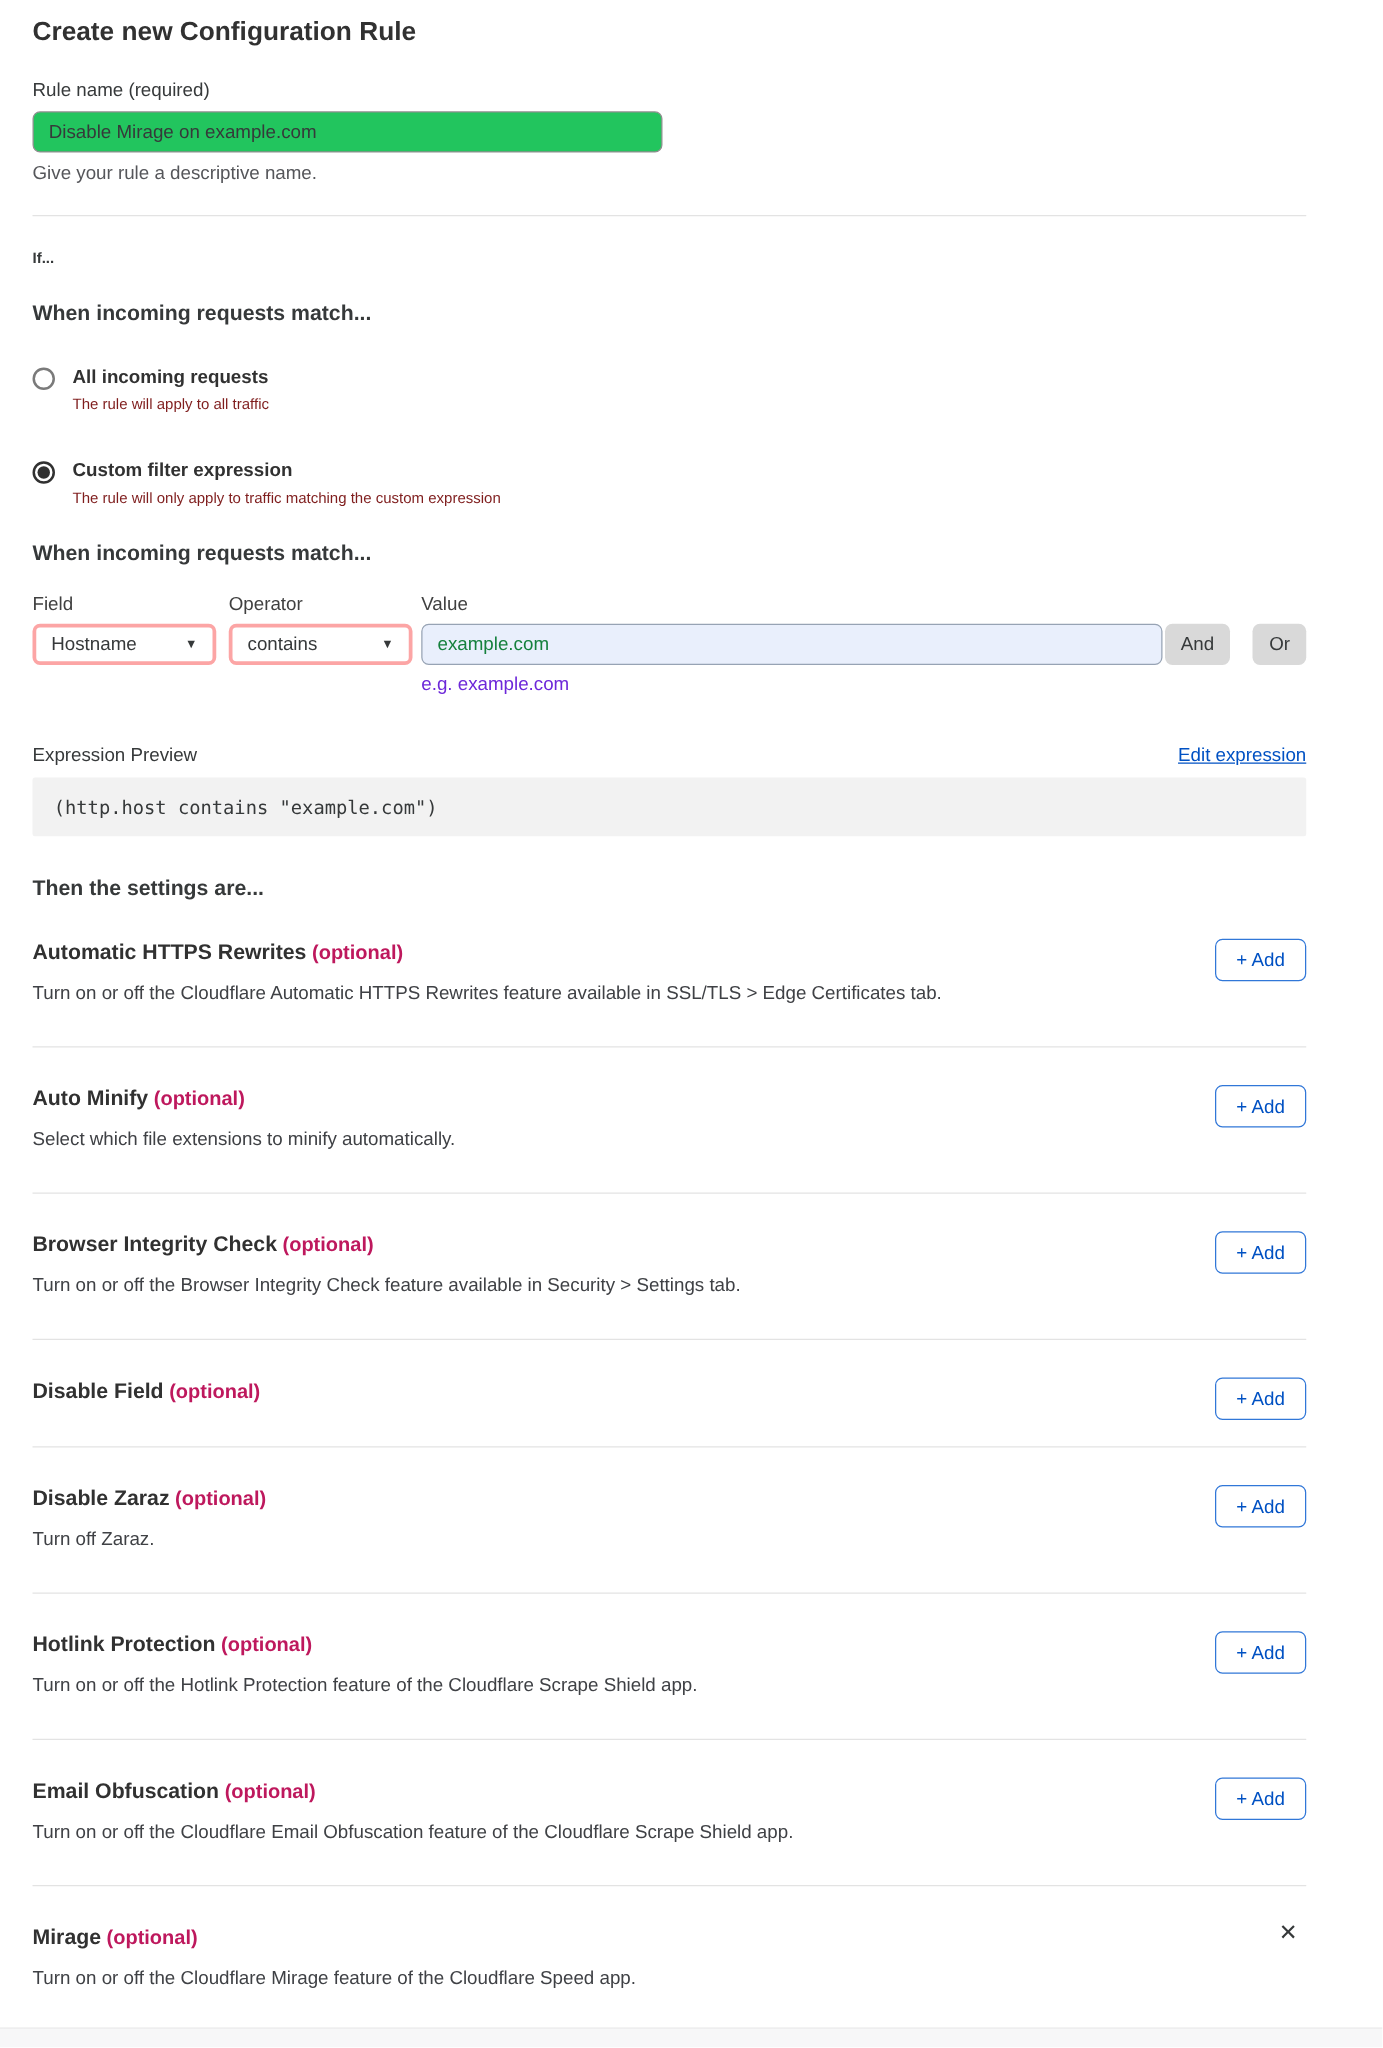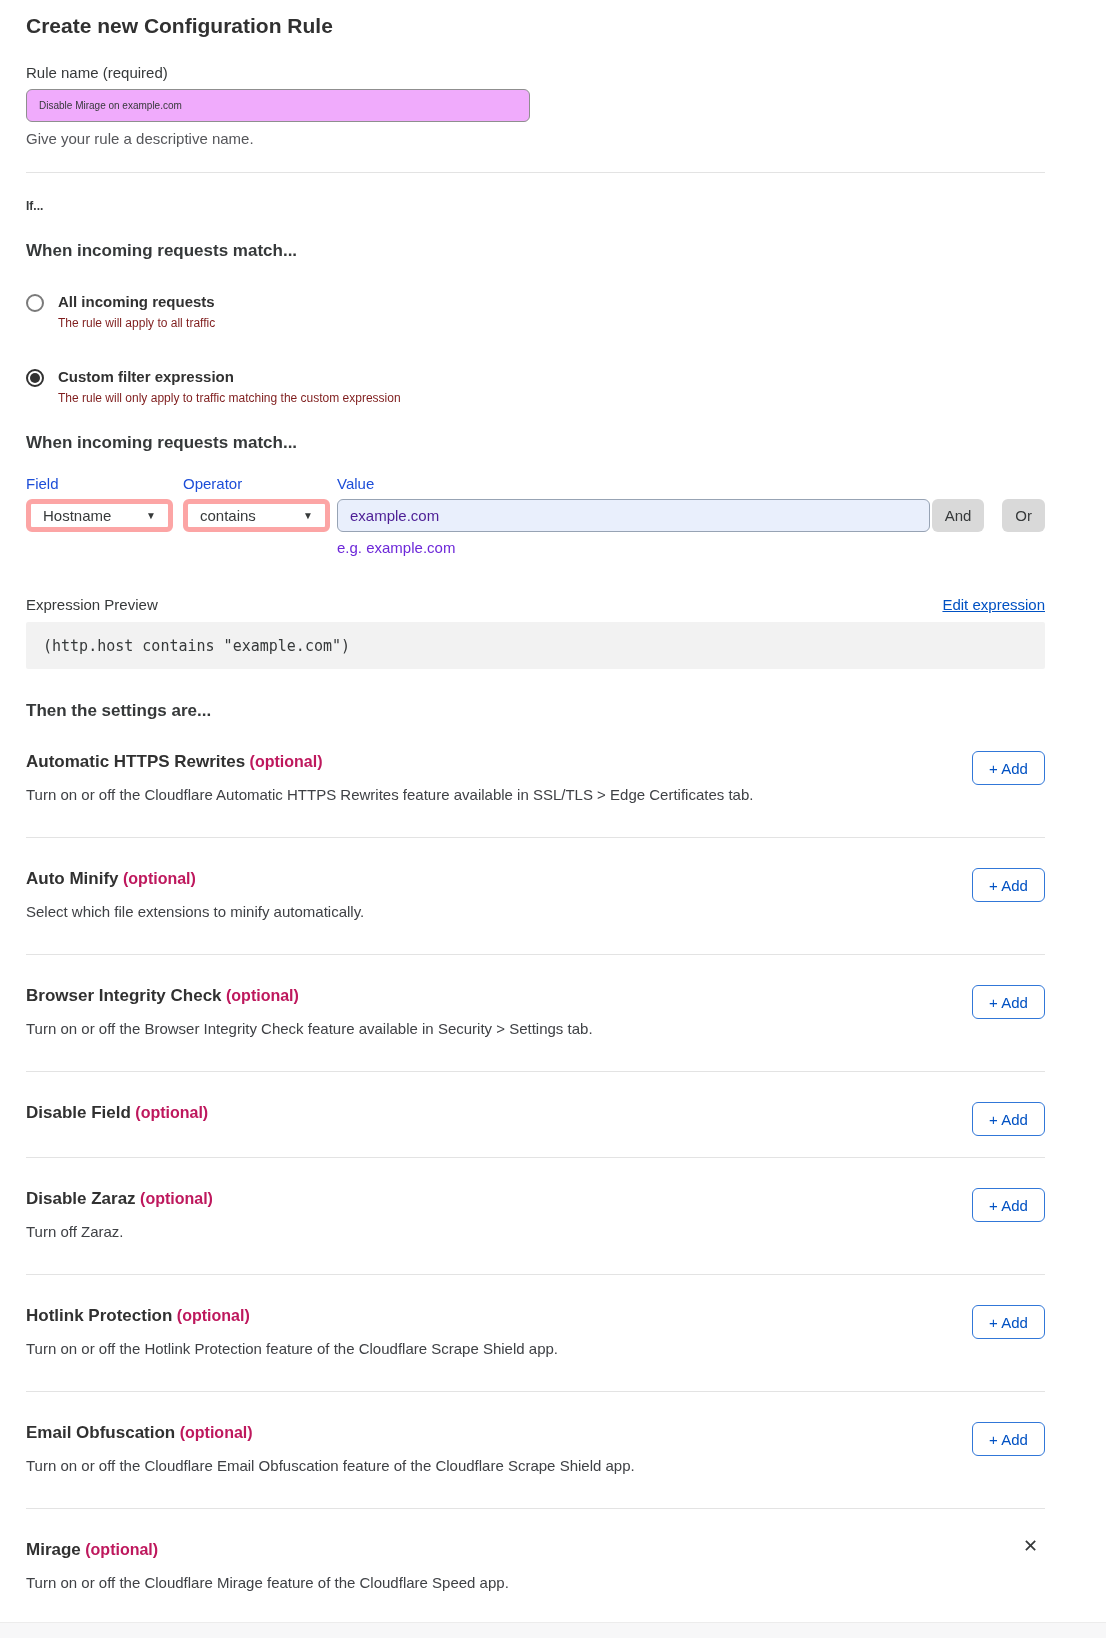--- a/index.html
+++ b/index.html
@@ -12,23 +12,23 @@
     overflow: hidden;
   }
   .container { padding: 14px 61px 0 26px; }
 
   h1.page-title { font-size: 21px; font-weight: bold; color: #313131; margin-bottom: 26px; }
 
   .field-label { font-size: 15px; color: #36393a; margin-bottom: 8px; }
   .text-input {
     width: 504px; height: 33px;
     border: 1px solid #8f8f8f; border-radius: 6px;
-    padding: 0 12px; font-size: 10px; color: #36393a;
-    font-family: "Liberation Sans", "DejaVu Sans", sans-serif;
-    background: #f0abfc; outline: none;
+    padding: 0 12px; font-size: 15px; color: #36393a;
+    font-family: "Liberation Sans", "DejaVu Sans", sans-serif;
+    background: #22c55e; outline: none;
   }
   .helper-text { font-size: 15px; color: #55565a; margin-top: 8px; }
 
   .divider { border: none; border-top: 1px solid #e3e3e3; margin: 25px 0 0 0; }
 
   h2.if-heading { font-size: 12px; font-weight: bold; margin-top: 26px; }
   h3.sub-heading { font-size: 17px; font-weight: bold; margin-top: 28px; }
 
   .radio-option { display: flex; margin-top: 32px; cursor: pointer; }
   .radio-option + .radio-option { margin-top: 38px; }
@@ -40,38 +40,38 @@
   .radio.selected { border-color: #313131; }
   .radio.selected::after {
     content: ""; position: absolute; inset: 2px;
     background: #313131; border-radius: 50%;
   }
   .radio-texts { margin-left: 14px; }
   .radio-label { font-size: 15px; font-weight: bold; color: #313131; }
   .radio-desc { font-size: 12px; color: #7f1d1d; margin-top: 6px; }
 
   .builder-heading { margin-top: 40px; }
-  .builder-labels { display: flex; margin-top: 22px; font-size: 15px; color: #1d4ed8; }
+  .builder-labels { display: flex; margin-top: 22px; font-size: 15px; color: #404040; }
   .builder-labels .lbl-field { width: 157px; }
   .builder-labels .lbl-operator { width: 154px; }
   .builder-labels .lbl-value { flex: 1; }
   .builder-row { display: flex; align-items: center; margin-top: 7px; }
   .select-box {
     width: 147px; height: 33px;
-    border: 5px solid #fca5a5; border-radius: 6px;
+    border: 3px solid #fca5a5; border-radius: 6px;
     background: #fff; display: flex; align-items: center; justify-content: space-between;
     padding: 0 12px; font-size: 15px; color: #36393a; cursor: pointer;
     margin-right: 10px;
   }
   .select-box:nth-child(2) { margin-right: 7px; }
   .caret { font-size: 10px; color: #36393a; }
   .value-input {
     flex: 1; height: 33px;
     border: 1px solid #97a3b4; border-radius: 6px;
-    background: #e9effc; padding: 0 12px; font-size: 15px; color: #4c1d95;
+    background: #e9effc; padding: 0 12px; font-size: 15px; color: #15803d;
     font-family: "Liberation Sans", "DejaVu Sans", sans-serif; outline: none;
   }
   .conj-btn {
     height: 33px; border: none; border-radius: 6px;
     background: #d9d9d9; color: #36393a; font-size: 15px;
     font-family: "Liberation Sans", "DejaVu Sans", sans-serif;
     padding: 0 13px; cursor: pointer;
   }
   .conj-btn.and { margin-left: 2px; }
   .conj-btn.or { margin-left: 18px; }

